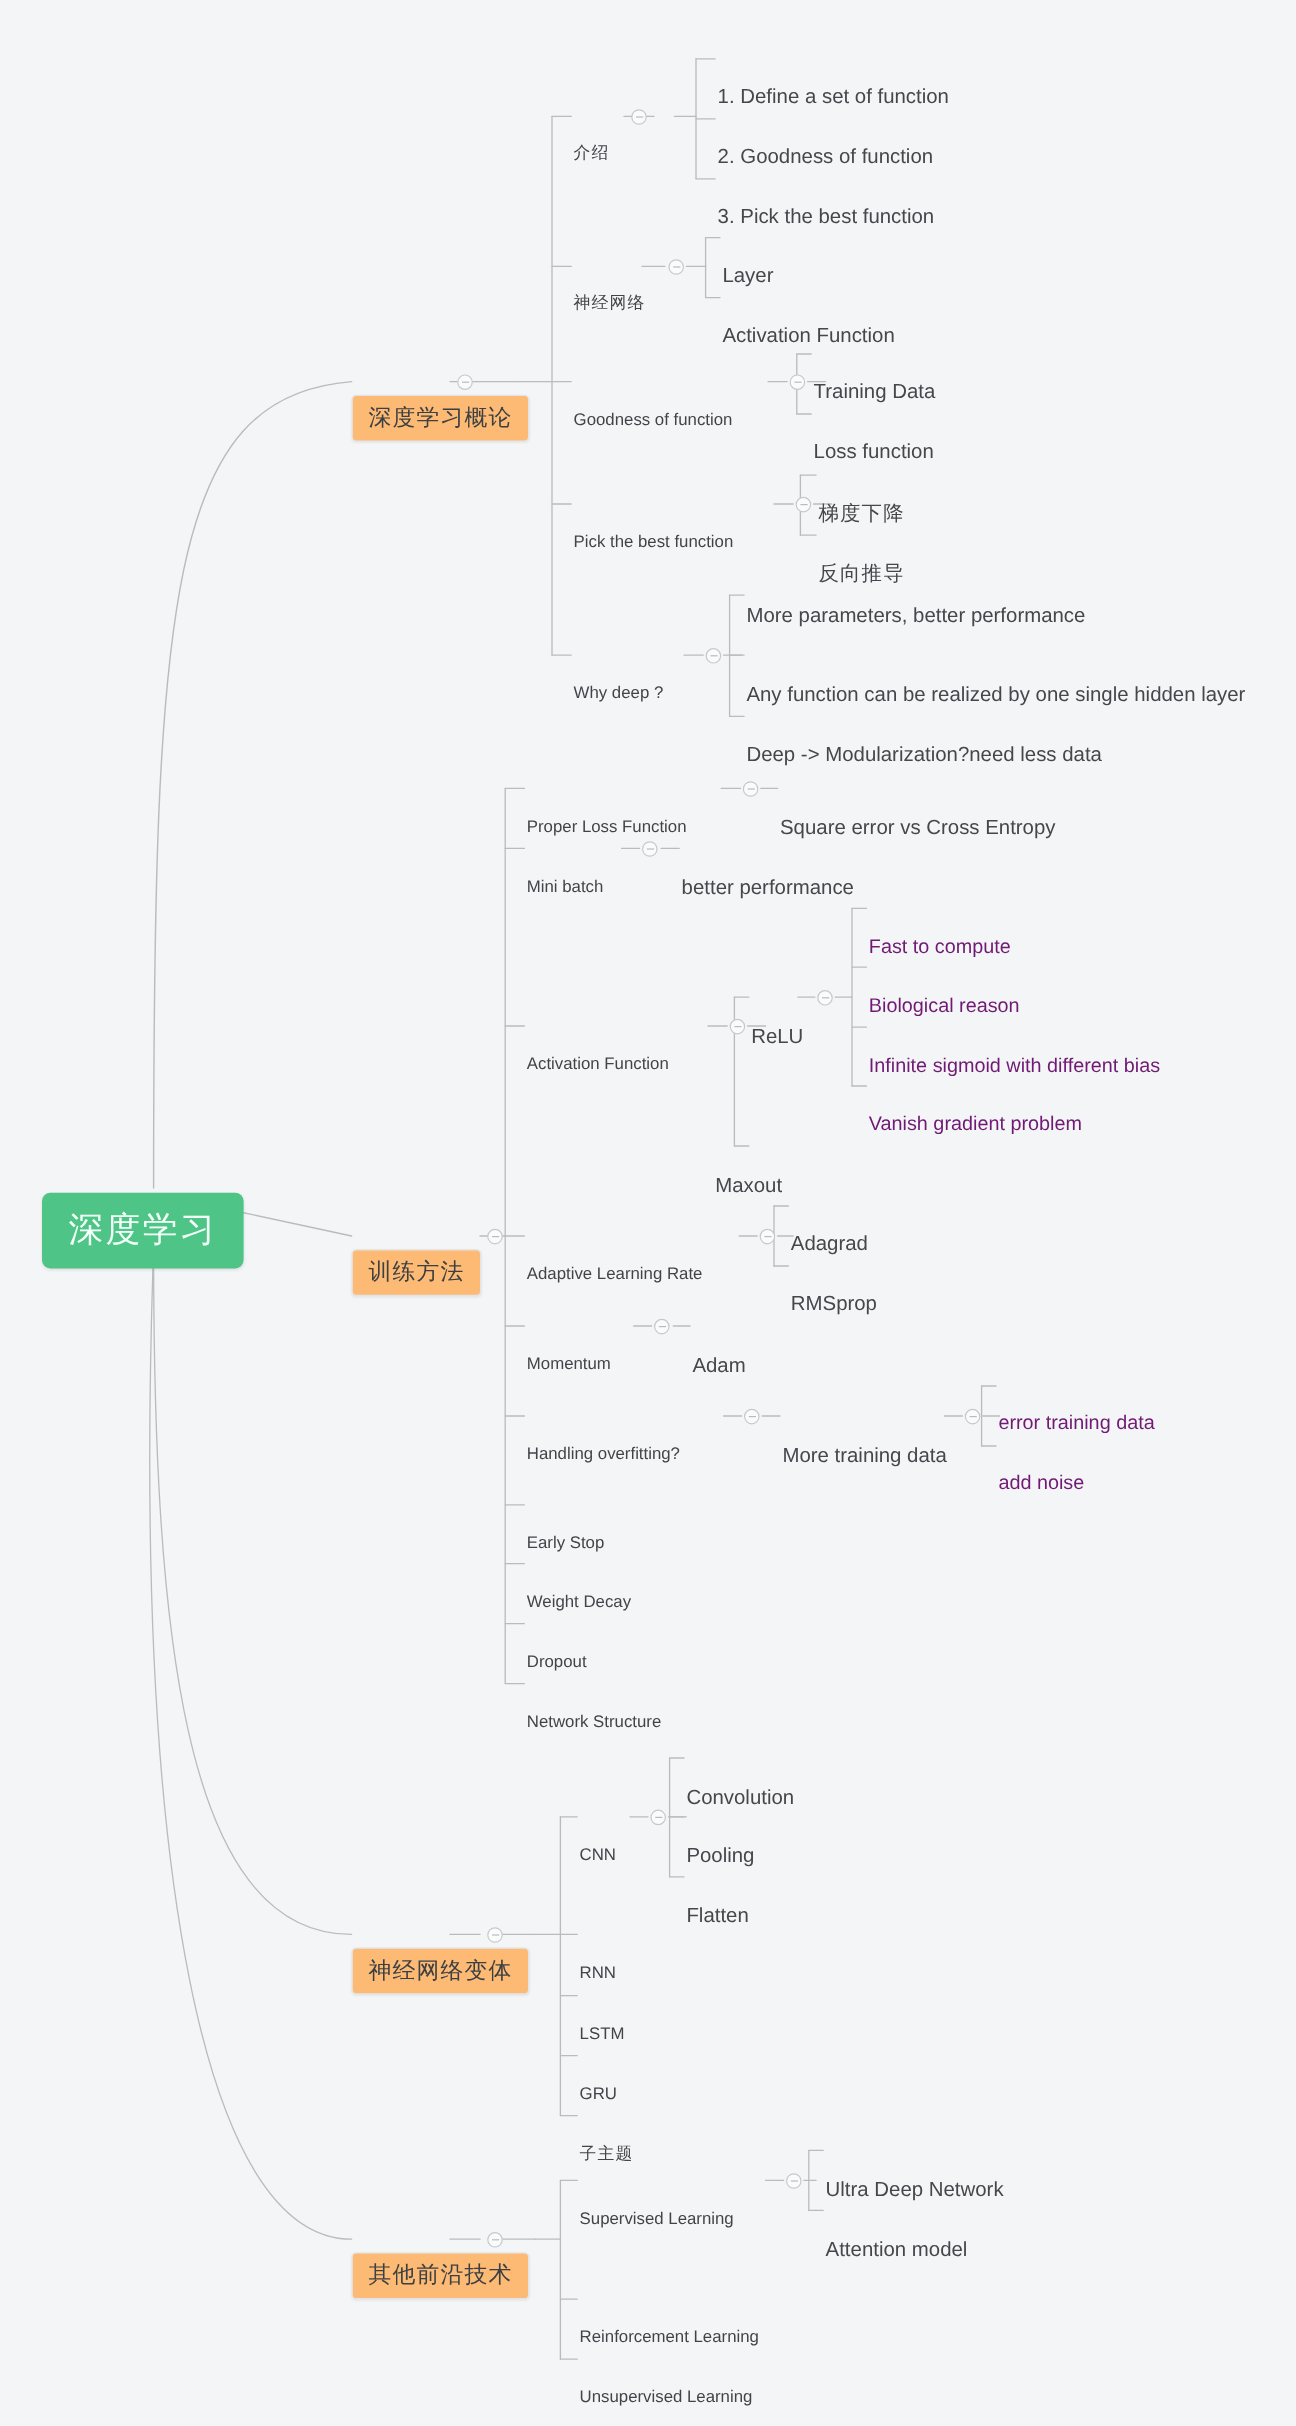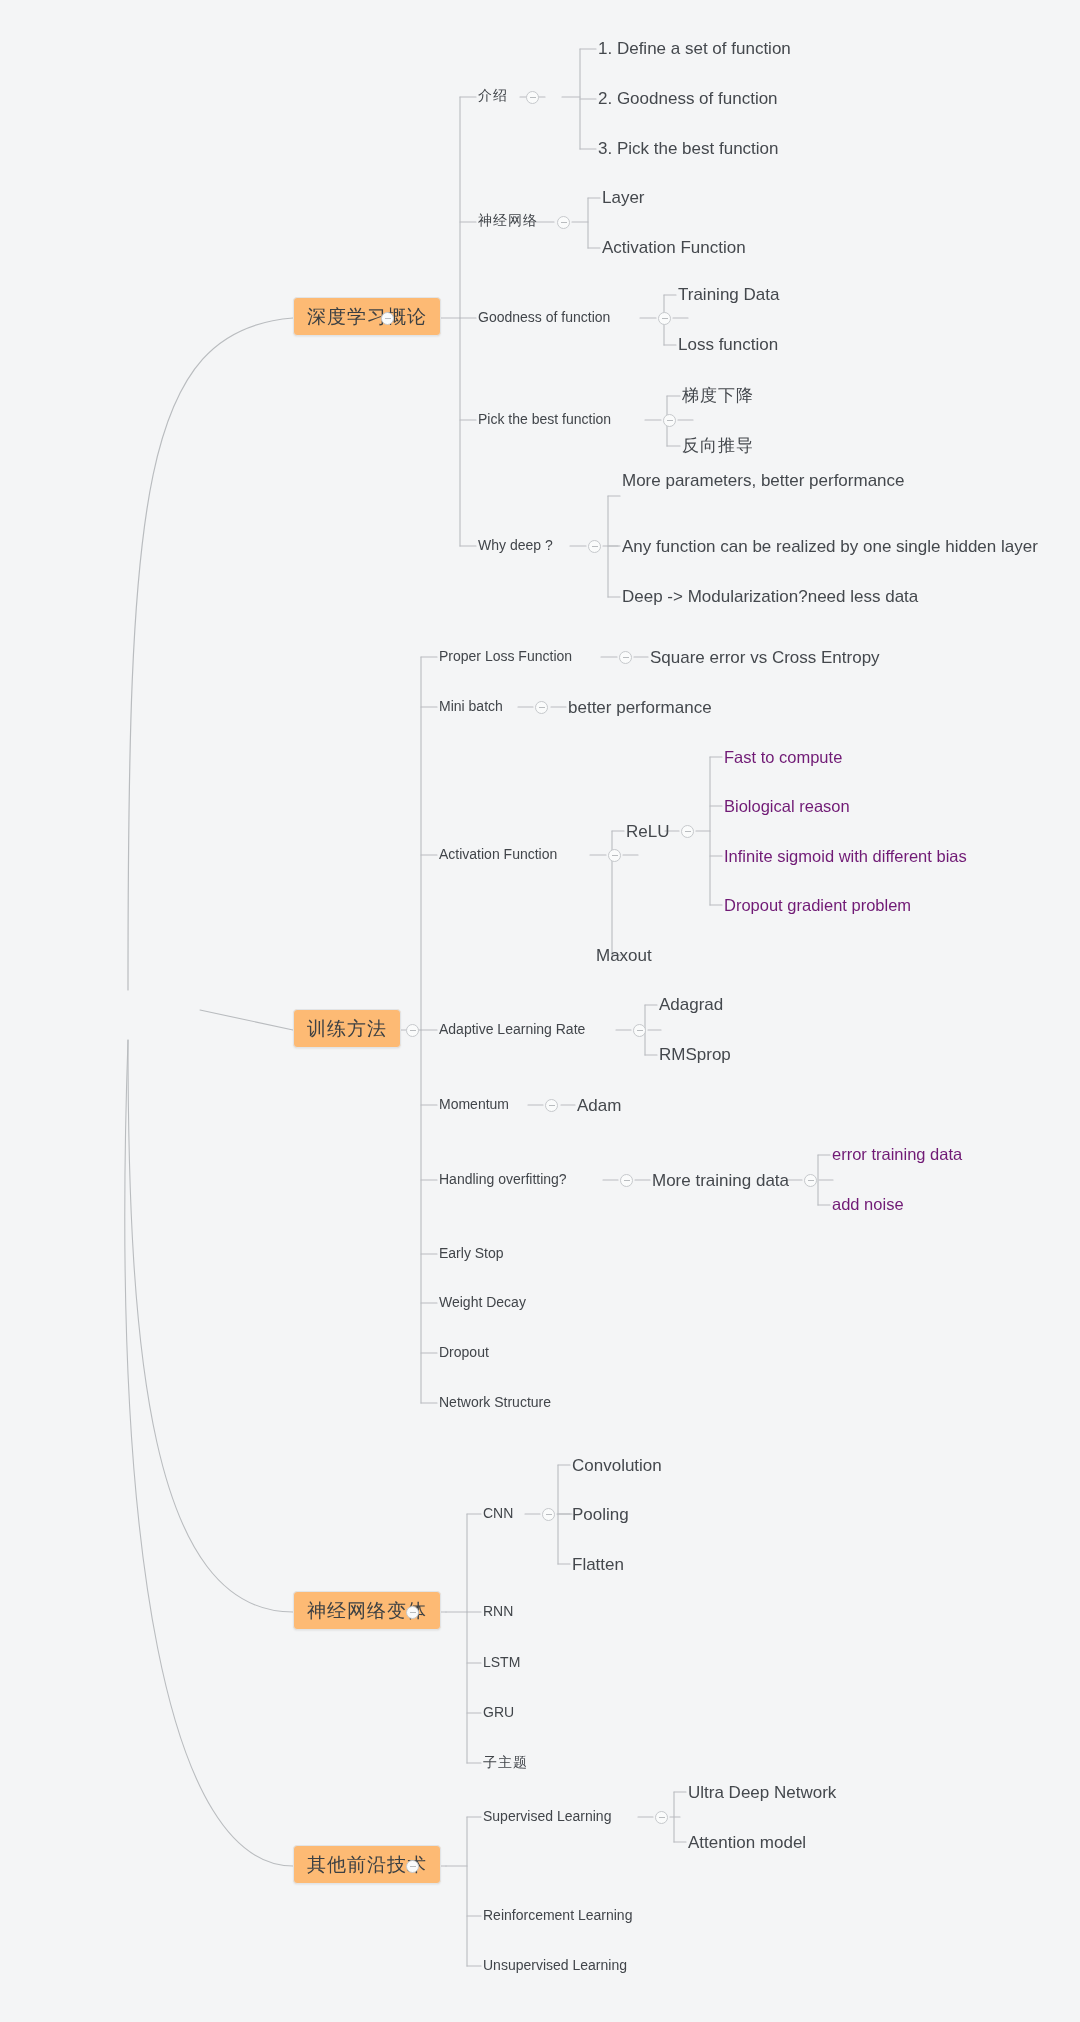--- a/index.html
+++ b/index.html
@@ -11,20 +11,21 @@
     position:relative;
   }
   #canvas{position:absolute;left:0;top:0;width:1080px;height:2022px;}
   #links{position:absolute;left:0;top:0;width:1080px;height:2022px;pointer-events:none;}
 
   .node{
     position:absolute;
     white-space:nowrap;
     color:#3b3f42;
     line-height:1;
+    margin-top:32px;
   }
 
   
   .root{
     background:#4ec486;
     color:#f2fff8;
     border-radius:7px;
     padding:17px 22px;
     font-size:29px;
     letter-spacing:2px;
@@ -198,20 +199,21 @@
       <path d="M 467 1966 L 481 1966"></path>
 
       <path d="M 638 1817 L 653 1817"></path>
       <path d="M 670 1817 L 680 1817"></path>
       <path d="M 674 1792 L 674 1842"></path>
       <path d="M 674 1792 L 686 1792"></path>
       <path d="M 674 1842 L 686 1842"></path>
     </g>
   </svg>
 
+  <div class="node root" style="left:35px;top:962px;">深度学习</div>
 
   <div class="node lvl1 cjk" style="left:293px;top:297px;">深度学习概论</div>
   <div class="toggle" style="left:381px;top:312px;"></div>
 
   <div class="node lvl2 cjk" style="left:478px;top:88px;">介绍</div>
   <div class="toggle" style="left:526px;top:91px;"></div>
   <div class="node lvl3" style="left:598px;top:40px;">1. Define a set of function</div>
   <div class="node lvl3" style="left:598px;top:90px;">2. Goodness of function</div>
   <div class="node lvl3" style="left:598px;top:140px;">3. Pick the best function</div>
 
@@ -247,21 +249,21 @@
   <div class="toggle" style="left:535px;top:701px;"></div>
   <div class="node lvl3" style="left:568px;top:699px;">better performance</div>
 
   <div class="node lvl2" style="left:439px;top:847px;">Activation Function</div>
   <div class="toggle" style="left:608px;top:849px;"></div>
   <div class="node lvl3" style="left:626px;top:823px;">ReLU</div>
   <div class="toggle" style="left:681px;top:825px;"></div>
   <div class="node lvl4" style="left:724px;top:749px;">Fast to compute</div>
   <div class="node lvl4" style="left:724px;top:798px;">Biological reason</div>
   <div class="node lvl4" style="left:724px;top:848px;">Infinite sigmoid with different bias</div>
-  <div class="node lvl4" style="left:724px;top:897px;">Dropout gradient problem</div>
+  <div class="node lvl4" style="left:724px;top:897px;">Vanish gradient problem</div>
   <div class="node lvl3" style="left:596px;top:947px;text-align:center;">Maxout</div>
 
   <div class="node lvl2" style="left:439px;top:1022px;">Adaptive Learning Rate</div>
   <div class="toggle" style="left:633px;top:1024px;"></div>
   <div class="node lvl3" style="left:659px;top:996px;">Adagrad</div>
   <div class="node lvl3" style="left:659px;top:1046px;">RMSprop</div>
 
   <div class="node lvl2" style="left:439px;top:1097px;">Momentum</div>
   <div class="toggle" style="left:545px;top:1099px;"></div>
   <div class="node lvl3" style="left:577px;top:1097px;">Adam</div>

